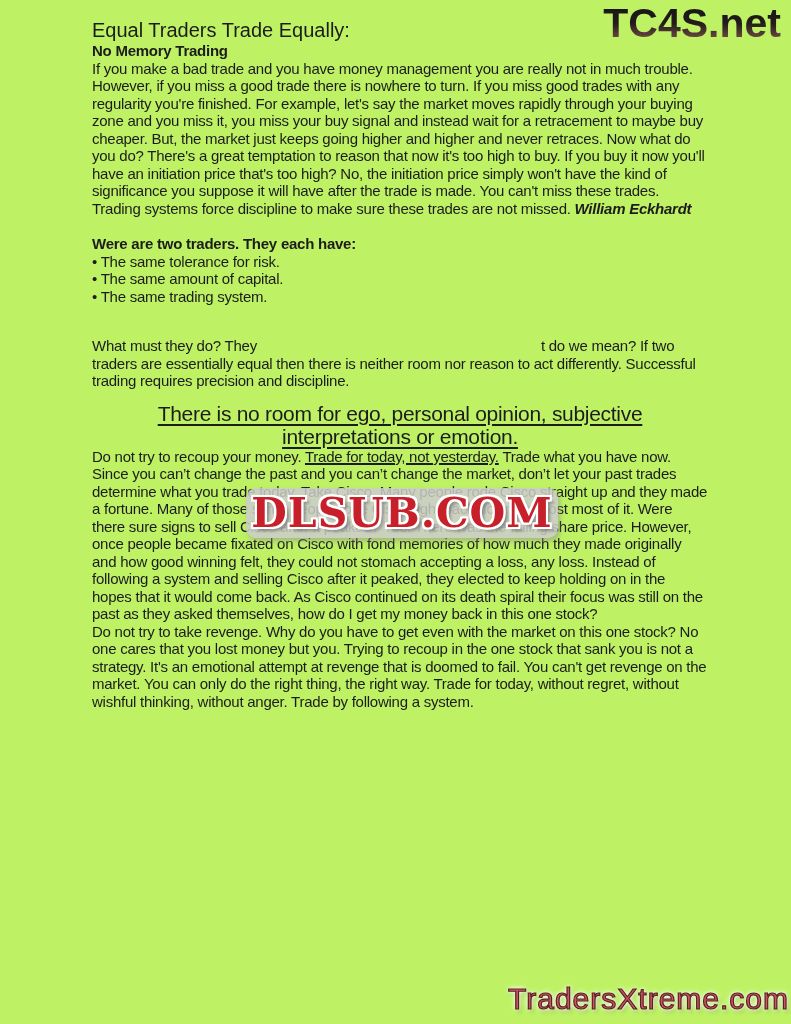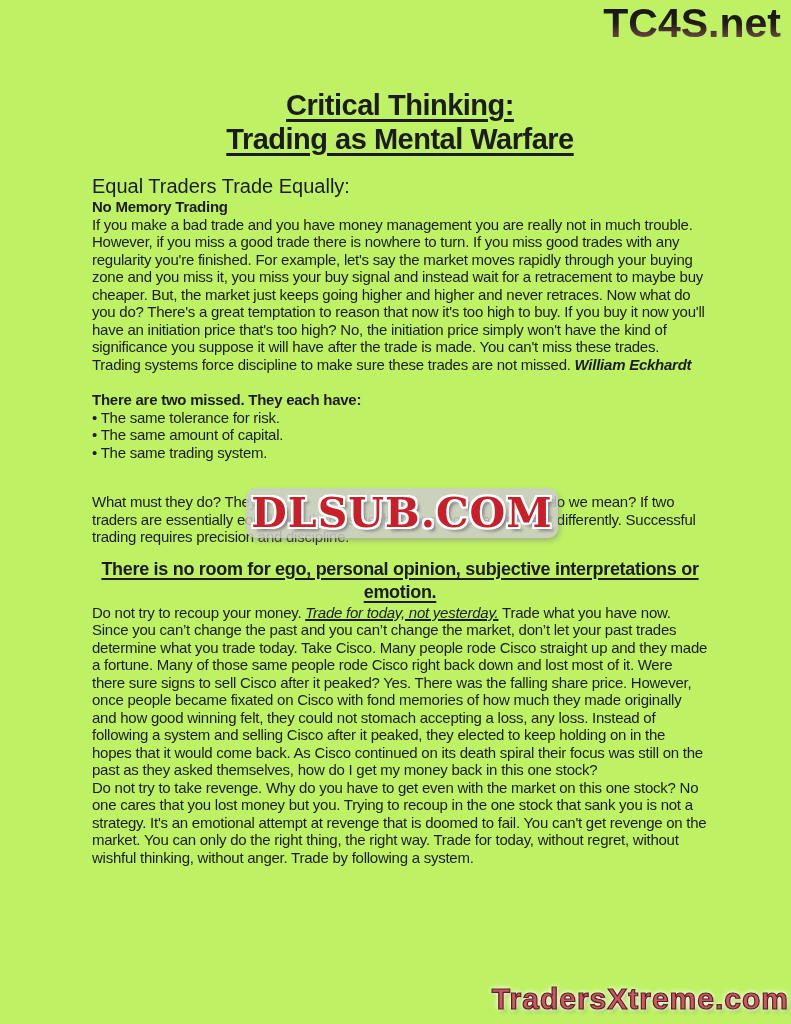--- a/index.html
+++ b/index.html
@@ -28,66 +28,65 @@
   .subtitle { margin-top:18px; font-size:20px; line-height:24px; letter-spacing:0; }
   .s1-heading { font-weight:bold; }
   .body-para { margin:0; }
   .attribution { font-weight:bold; font-style:italic; }
   .two-heading { margin-top:18px; font-weight:bold; }
   .bullet-list { margin:0; padding:0; list-style:none; }
   .equality-para { margin-top:32px; }
   .hidden-gap { display:inline-block; width:284px; }
   .banner {
     margin:12px 0 0 0; text-align:center;
-    font-size:18px; line-height:23px; font-weight:bold; letter-spacing:-0.3px;
+    font-size:21px; line-height:23px; font-weight:normal; letter-spacing:-0.3px;
     text-decoration:underline; text-decoration-thickness:2px; text-underline-offset:3px;
   }
   .nm-heading { margin-top:2px; font-size:25px; line-height:27px; font-weight:bold; letter-spacing:-0.3px; }
   .lead { font-weight:normal; }
-  .motto { font-style:italic; text-decoration:underline; text-decoration-thickness:1.5px; }
+  .motto { text-decoration:underline; text-decoration-thickness:1.5px; }
   
   .watermark {
     position:absolute; left:246px; top:488px; width:312px; height:50px;
     display:flex; align-items:center; justify-content:center;
     background:rgba(205,205,205,0.85); border-radius:10px;
     box-shadow:2px 3px 5px rgba(140,140,140,0.55);
     font-family:"DejaVu Serif", serif; font-weight:bold;
     font-size:41px; letter-spacing:1px; color:#c8202a;
     text-shadow:
       -2px -2px 0 #ffffff, 2px -2px 0 #ffffff, -2px 2px 0 #ffffff, 2px 2px 0 #ffffff,
       -2px 0 0 #ffffff, 2px 0 0 #ffffff, 0 -2px 0 #ffffff, 0 2px 0 #ffffff,
       4px 4px 3px rgba(120,120,120,0.8);
   }
   
   .footer-logo {
     position:absolute; right:2px; bottom:8px;
-    font-size:30px; font-weight:bold; letter-spacing:1px;
+    font-size:30px; font-weight:normal; letter-spacing:1px;
     color:#c9595f;
     -webkit-text-stroke:1.2px #5a2023;
     text-shadow: 0 0 2px #ffffff, 0 0 4px #ffffff, 0 0 6px #ffffff, 2px 3px 4px rgba(0,0,0,0.25);
   }
 </style>
 </head>
 <body>
 
 <div class="page">
 
   <div class="tc4s-logo">TC4S.net</div>
 
   <div class="content">
 
-    <h1 class="doc-title"><span>Critical Thinking:</span><br><span>Trading as Mental Warfare</span></h1>
 
     <div class="subtitle">Equal Traders Trade Equally:</div>
 
     <div class="s1-heading">No Memory Trading</div>
 
     <p class="body-para"><span>If you make a bad trade and you have money management you are really not in much trouble. However, if you miss a good trade there is nowhere to turn. If you miss good trades with any regularity you're finished. For example, let's say the market moves rapidly through your buying zone and you miss it, you miss your buy signal and instead wait for a retracement to maybe buy cheaper. But, the market just keeps going higher and higher and never retraces. Now what do you do? There's a great temptation to reason that now it's too high to buy. If you buy it now you'll have an initiation price that's too high? No, the initiation price simply won't have the kind of significance you suppose it will have after the trade is made. You can't miss these trades. Trading systems force discipline to make sure these trades are not missed.</span><span> </span><span class="attribution">William Eckhardt</span></p>
 
-    <div class="two-heading">There are two missed. They each have:</div>
+    <div class="two-heading">Were are two traders. They each have:</div>
 
     <ul class="bullet-list">
       <li><span>•</span><span> </span><span>The same tolerance for risk.</span></li>
       <li><span>•</span><span> </span><span>The same amount of capital.</span></li>
       <li><span>•</span><span> </span><span>The same trading system.</span></li>
     </ul>
 
     <p class="body-para equality-para"><span>What must they do? They</span><span class="hidden-gap"></span><span>t do we mean? If two traders are essentially equal then there is neither room nor reason to act differently. Successful trading requires precision and discipline.</span></p>
 
     <div class="banner">There is no room for ego, personal opinion, subjective interpretations or emotion.</div>

